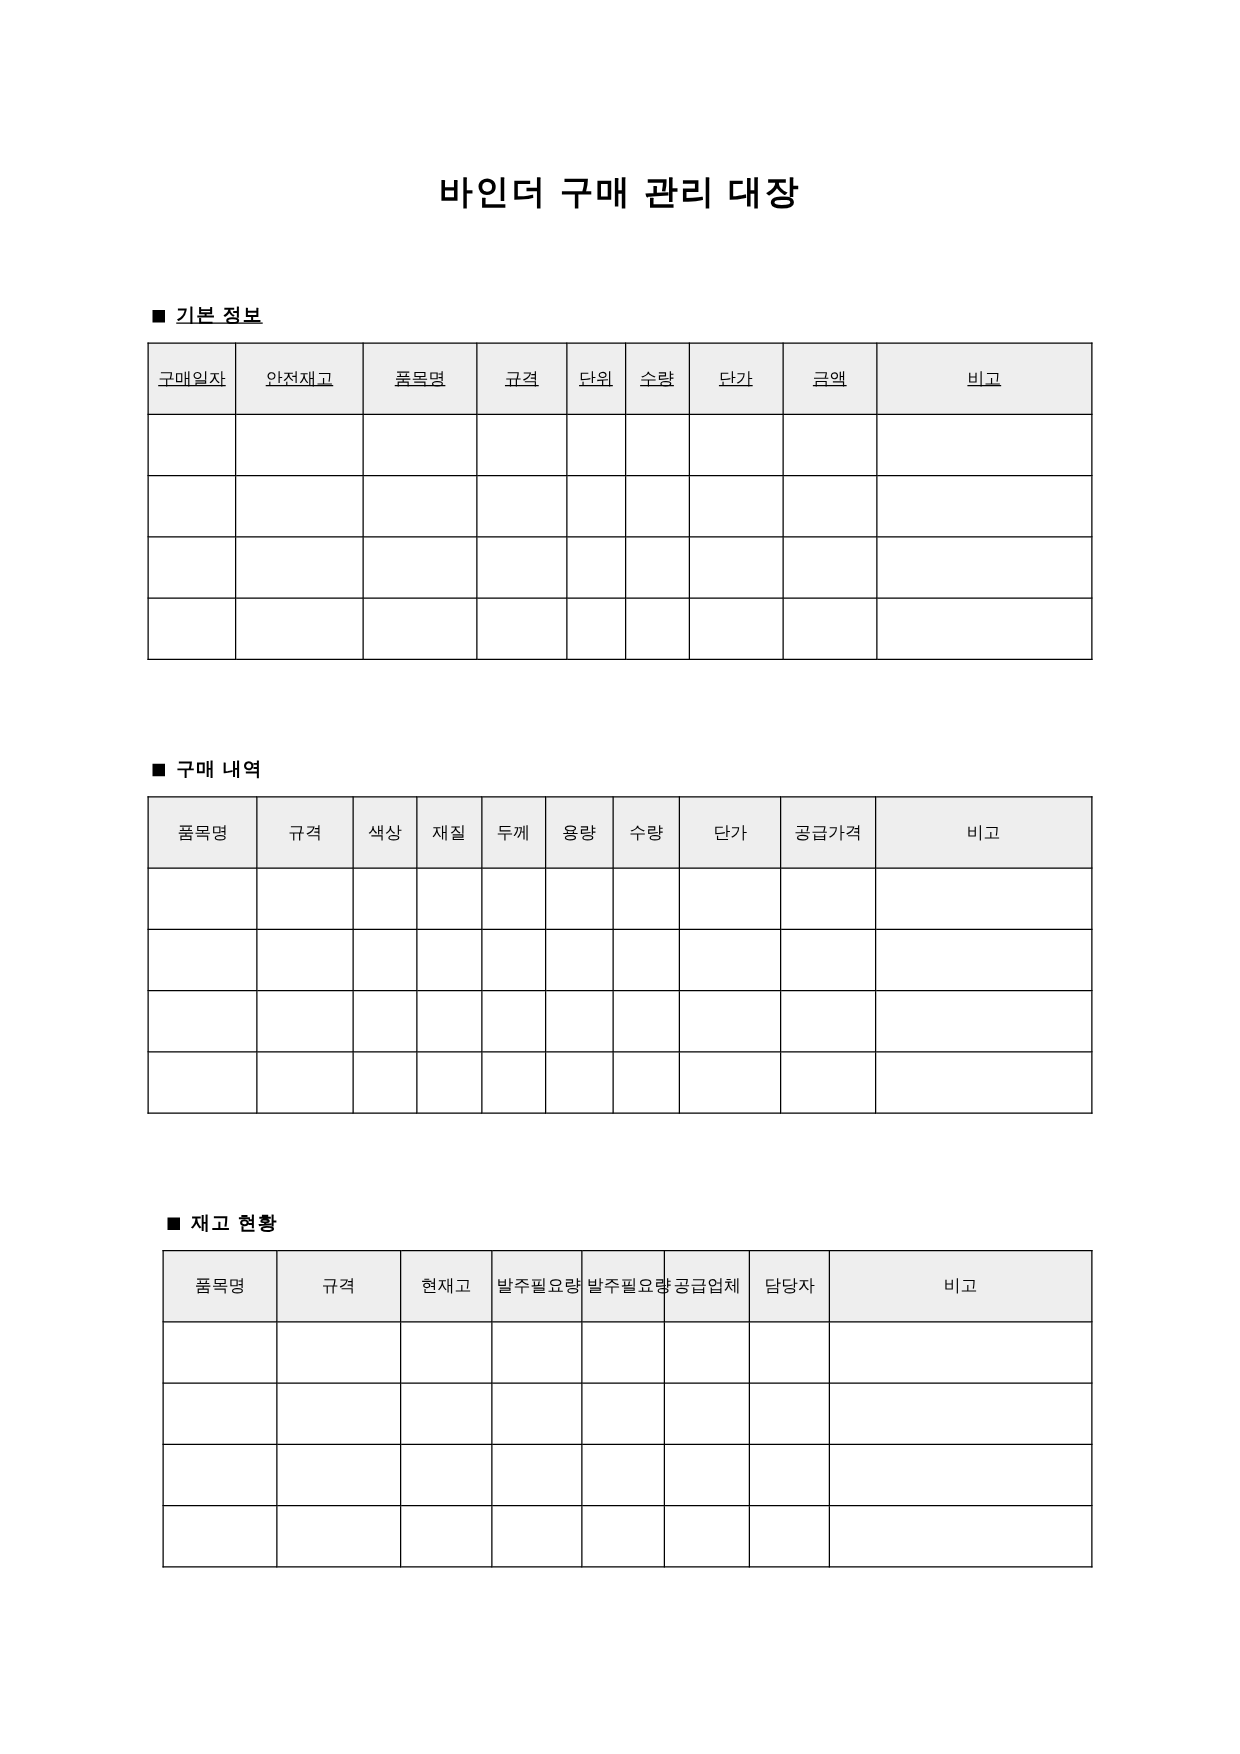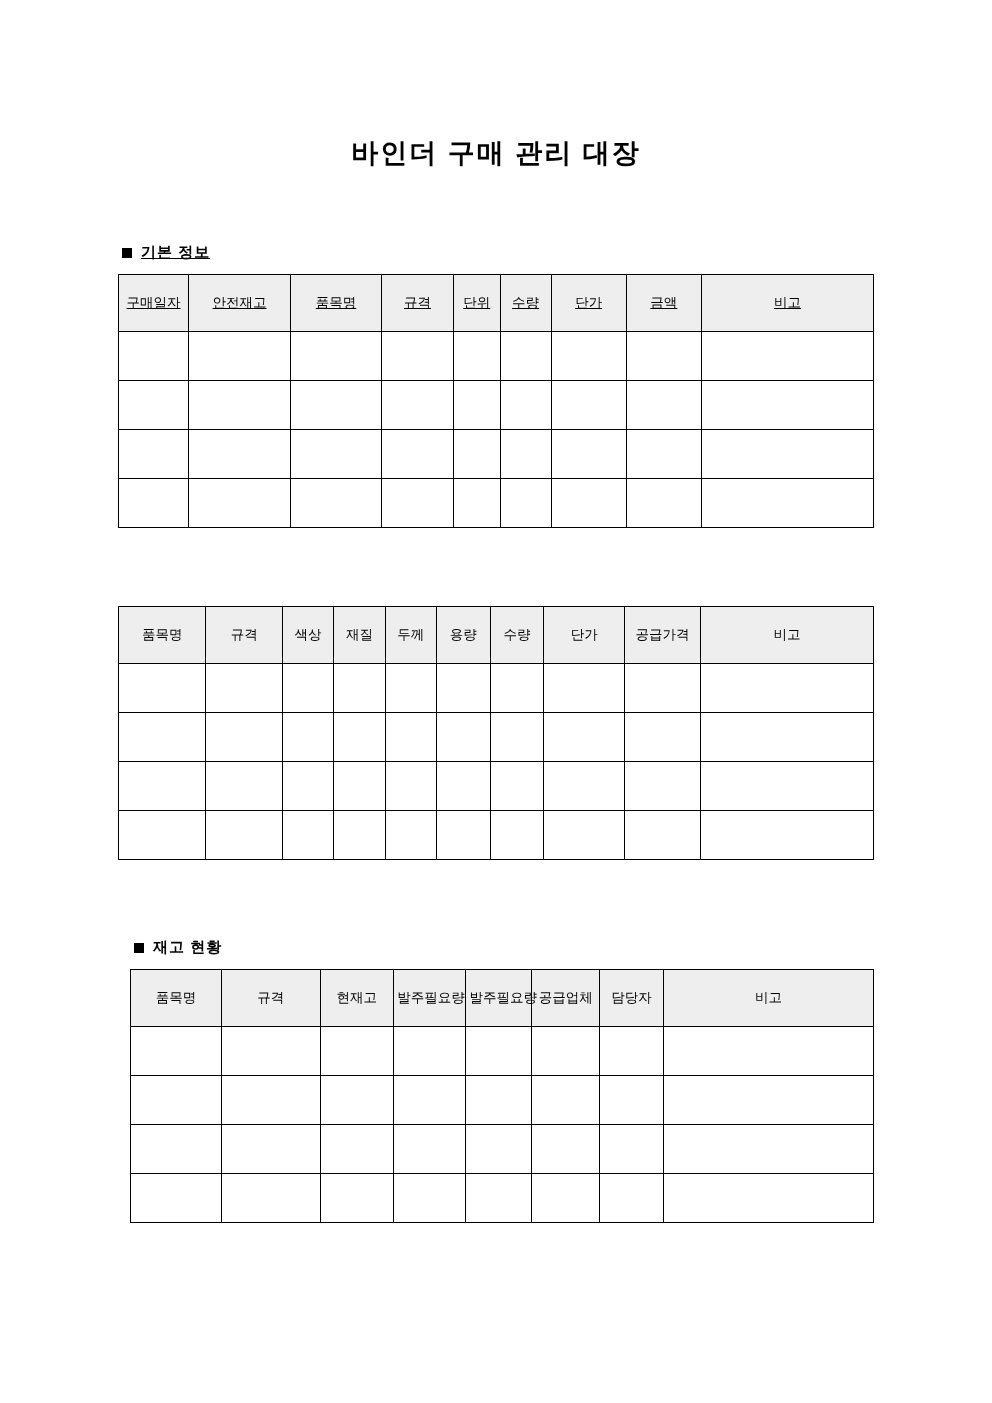--- a/index.html
+++ b/index.html
@@ -154,20 +154,24 @@
           <td></td>
           <td></td>
           <td></td>
           <td></td>
         </tr>
       </tbody>
     </table>
   </div>
 
   <div class="section section-2">
+    <div class="section-heading">
+      <span class="bullet-square"></span>
+      <span>구매 내역</span>
+    </div>
     <table class="grid">
       <colgroup>
         <col style="width:10.4%">
           <col style="width:9.1%">
           <col style="width:6.1%">
           <col style="width:6.1%">
           <col style="width:6.1%">
         <col style="width:6.4%">
           <col style="width:6.4%">
           <col style="width:9.6%">

